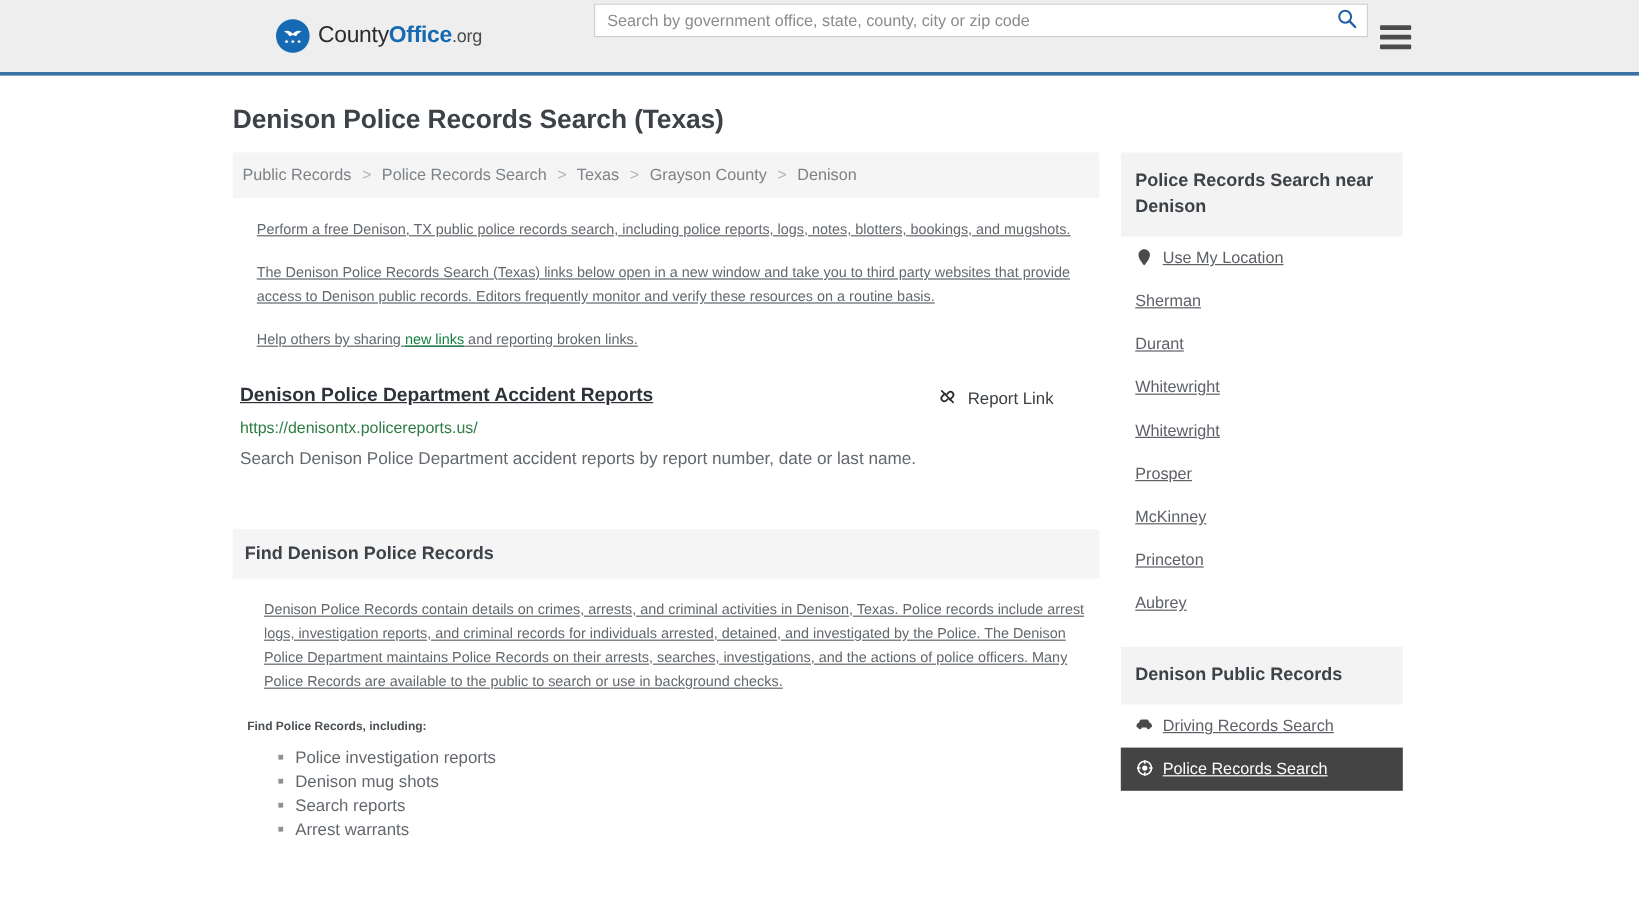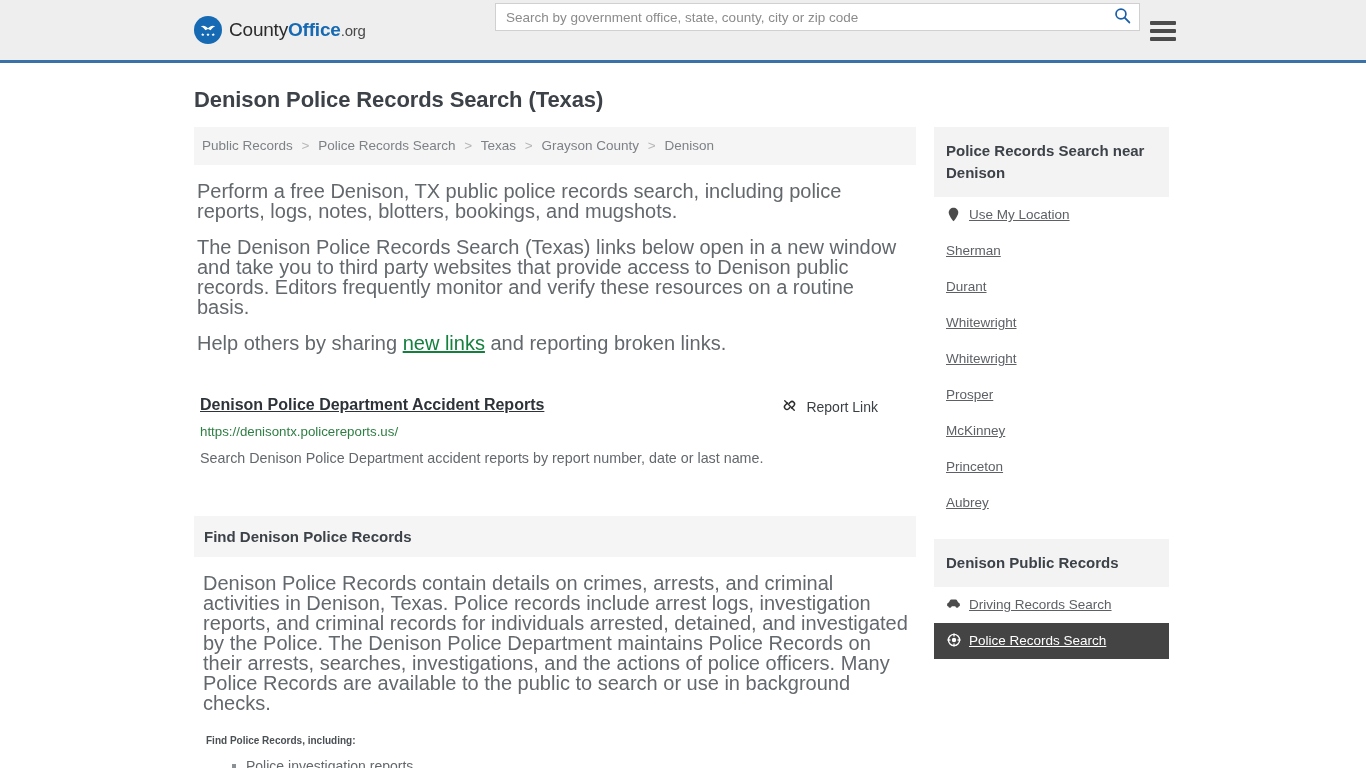--- a/index.html
+++ b/index.html
@@ -16,20 +16,21 @@
   }
 
   
   .site-header {
     height: 63px;
     background: #eeeeee;
     border-bottom: 3px solid #3a72a8;
     display: flex;
     align-items: center;
     position: relative;
+    padding-left: 36px;
   }
   .logo-wrap {
     display: flex;
     align-items: center;
     margin-left: 194px;
     text-decoration: none;
     gap: 7px;
   }
   .logo-mark {
     width: 28px; height: 28px;
@@ -124,34 +125,35 @@
     line-height: 20px;
   }
   .breadcrumb a {
     color: #7d8287;
     text-decoration: none;
   }
   .breadcrumb .sep { color: #b6b6b6; margin: 0 5px; }
 
   
   .para {
-    font-size: 20px;
+    font-size: 12px;
     line-height: 20px;
     color: #63686d;
-    margin: 16px 0 0 3px;
+    margin: 16px 0 0 20px;
     max-width: 712px;
+    text-decoration: underline;
   }
   .para a.inline-link {
     color: #15803d;
     text-decoration: underline;
   }
 
   
   .result {
-    margin: 42px 0 0 6px;
+    margin: 27px 0 0 6px;
     position: relative;
   }
   .result-head {
     display: flex;
     align-items: flex-start;
     justify-content: space-between;
   }
   .result-title {
     font-size: 16px;
     font-weight: bold;

